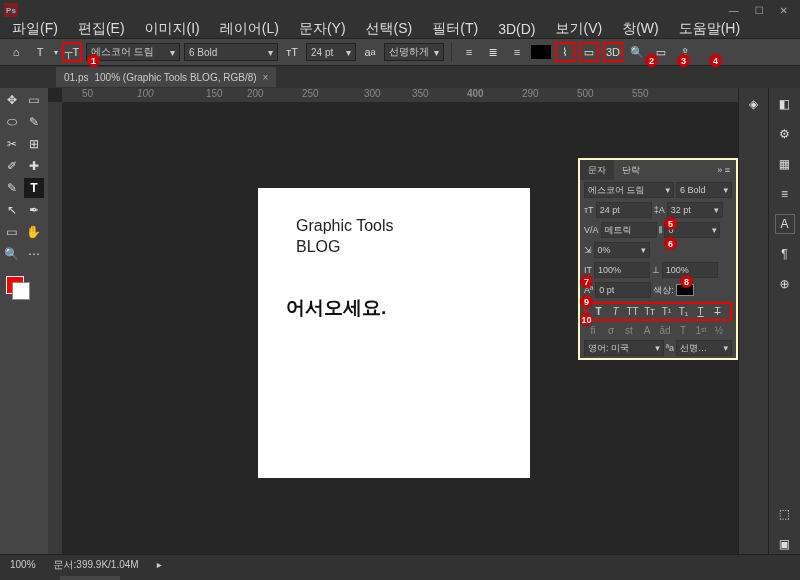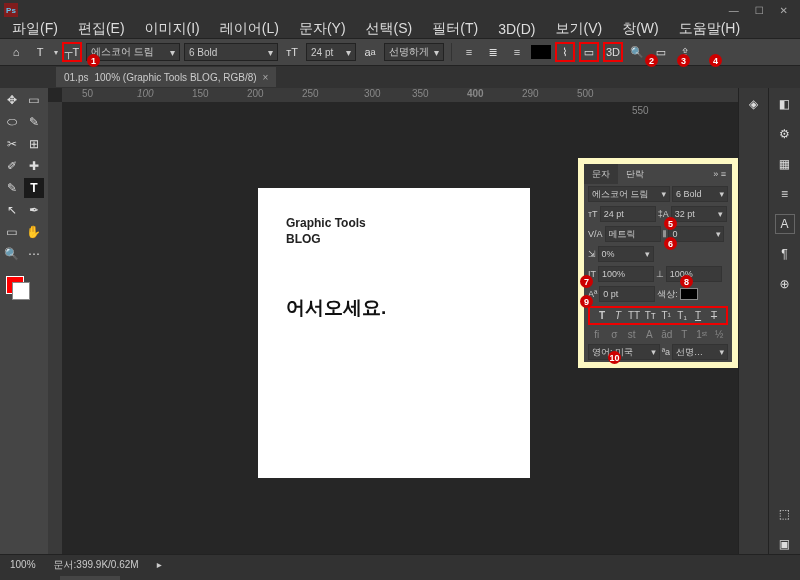--- a/index.html
+++ b/index.html
@@ -21,25 +21,25 @@
 .tool { width: 20px; height: 20px; display: flex; align-items: center; justify-content: center; font-size: 12px; color: #ddd; }
 .tool.active { background: #2a2a2a; }
 .swatch-fg { width: 18px; height: 18px; background: #f00; border: 1px solid #fff; position: relative; margin: 4px 0 0 4px; }
 .swatch-bg { width: 18px; height: 18px; background: #fff; border: 1px solid #888; position: absolute; top: 10px; left: 10px; }
 .swatch-wrap { position: relative; width: 32px; height: 32px; margin-top: 6px; }
 .canvas-area { flex: 1; background: #262626; position: relative; overflow: hidden; }
 .ruler-h { position: absolute; top: 0; left: 14px; right: 0; height: 14px; background: #3a3a3a; display: flex; font-size: 10px; color: #888; }
 .ruler-h span { position: absolute; }
 .ruler-v { position: absolute; top: 14px; left: 0; width: 14px; bottom: 0; background: #3a3a3a; }
 .canvas { position: absolute; left: 210px; top: 100px; width: 272px; height: 290px; background: #fff; }
-.canvas .t1 { position: absolute; left: 28px; top: 28px; font-size: 12px; font-weight: bold; color: #222; line-height: 1.3; }
+.canvas .t1 { position: absolute; left: 38px; top: 28px; font-size: 16px; font-weight: normal; color: #222; line-height: 1.3; }
 .canvas .t2 { position: absolute; left: 28px; top: 108px; font-size: 19px; font-weight: 700; color: #111; line-height: 1.3; }
 .right-col { width: 32px; background: #383838; border-left: 1px solid #222; display: flex; flex-direction: column; align-items: center; gap: 10px; padding-top: 6px; }
 .right-col2 { width: 30px; background: #383838; border-left: 1px solid #222; display: flex; flex-direction: column; align-items: center; gap: 10px; padding-top: 6px; }
-.char-panel { position: absolute; right: 62px; top: 158px; width: 160px; background: #454545; border: 6px solid #fef9c3; font-size: 9px; z-index: 10; }
+.char-panel { position: absolute; right: 62px; top: 158px; width: 160px; background: #454545; border: 2px solid #fef9c3; font-size: 9px; z-index: 10; }
 .char-panel .hdr { display: flex; height: 20px; align-items: center; }
 .char-panel .ptab { padding: 0 8px; height: 20px; display: flex; align-items: center; }
 .char-panel .ptab.active { background: #383838; }
 .char-panel .prow { display: flex; align-items: center; padding: 2px 4px; gap: 2px; }
 .field { background: #3a3a3a; height: 16px; display: flex; align-items: center; padding: 0 3px; flex: 1; border: 1px solid #333; }
 .field.half { flex: 0 0 56px; }
 .clr-sw { width: 18px; height: 12px; background: #000; border: 1px solid #888; }
 .statusbar { height: 20px; background: #323232; display: flex; align-items: center; padding: 0 10px; font-size: 10px; gap: 18px; border-top: 1px solid #222; }
 .timeline-tab { height: 24px; background: #323232; display: flex; align-items: center; padding-left: 60px; }
 .timeline-tab .tl { background: #454545; padding: 3px 10px; font-size: 10px; }
@@ -139,29 +139,29 @@
     <div class="swatch-wrap">
       <div class="swatch-fg"></div>
       <div class="swatch-bg"></div>
     </div>
   </div>
 
   <div class="canvas-area">
     <div class="ruler-h" id="rulerh">
         <span style="left: 20px;">50</span>
         <span style="left: 75px; font-style: italic;">100</span>
-        <span style="left: 130px;">150</span>
+        <span style="left: 144px;">150</span>
         <span style="left: 185px;">200</span>
         <span style="left: 240px;">250</span>
         <span style="left: 302px;">300</span>
         <span style="left: 350px;">350</span>
         <span style="left: 405px; font-weight: bold;">400</span>
         <span style="left: 460px;">290</span>
         <span style="left: 515px;">500</span>
-        <span style="left: 570px; margin-top: 17px;">550</span>
+        <span style="left: 570px;">550</span>
       </div>
     <div class="ruler-v"></div>
     <div class="canvas">
       <div class="t1">
         <span>Graphic Tools</span><br>
         <span>BLOG</span>
       </div>
       <div class="t2">
         <span>어서오세요.</span><br>
       </div>
@@ -276,29 +276,29 @@
     <span>ªa</span>
     <div class="field half">
         <span>선명…</span>
         <span style="margin-left:auto;">▾</span>
       </div>
   </div>
 </div>
 
 <div class="statusbar">
   <span>100%</span>
-  <span>문서:399.9K/0.62M</span>
+  <span>문서:399.9K/1.04M</span>
   <span>▸</span>
 </div>
 <div class="timeline-tab">
   <div class="tl">타임라인</div>
 </div>
 
 <div class="badge" style="left:87px; top:54px;">1</div>
 <div class="badge" style="left:645px; top:54px;">2</div>
 <div class="badge" style="left:677px; top:54px;">3</div>
 <div class="badge" style="left:709px; top:54px;">4</div>
 <div class="badge" style="left:664px; top:217px;">5</div>
 <div class="badge" style="left:664px; top:237px;">6</div>
 <div class="badge" style="left:580px; top:275px;">7</div>
 <div class="badge" style="left:680px; top:275px;">8</div>
 <div class="badge" style="left:580px; top:295px;">9</div>
-<div class="badge" style="left:608px; top:313px;margin-top:38px;">10</div>
+<div class="badge" style="left:580px; top:313px;">10</div>
 
 </body></html>

